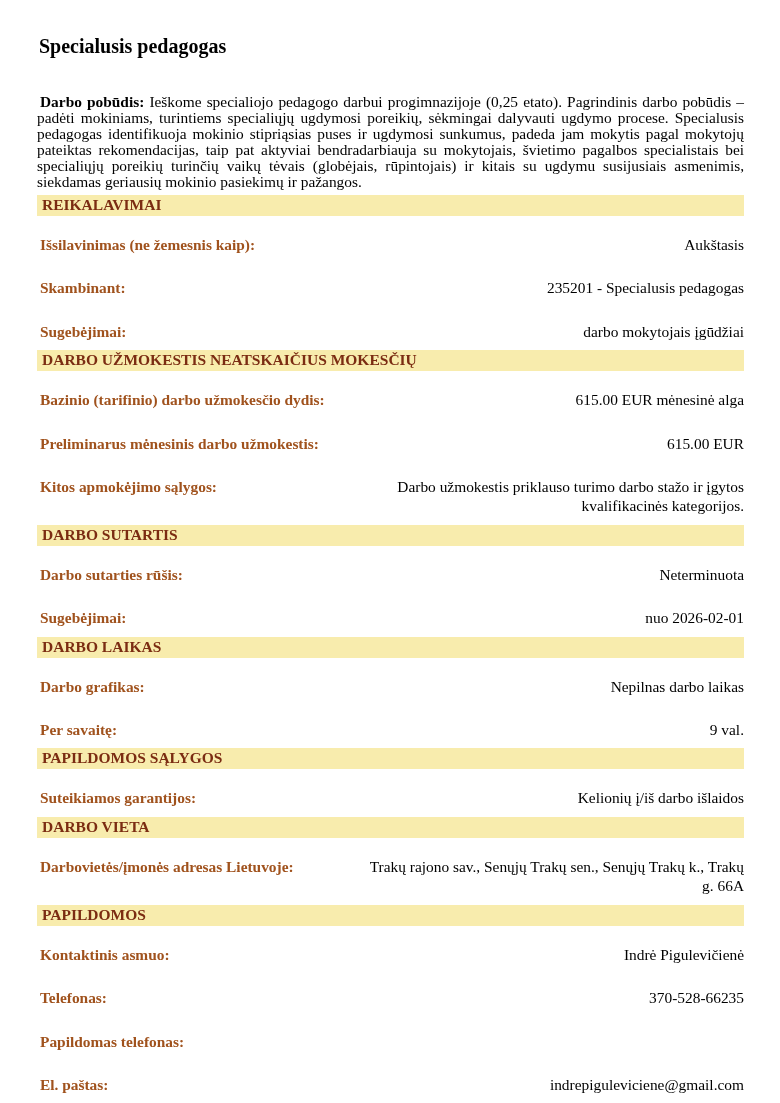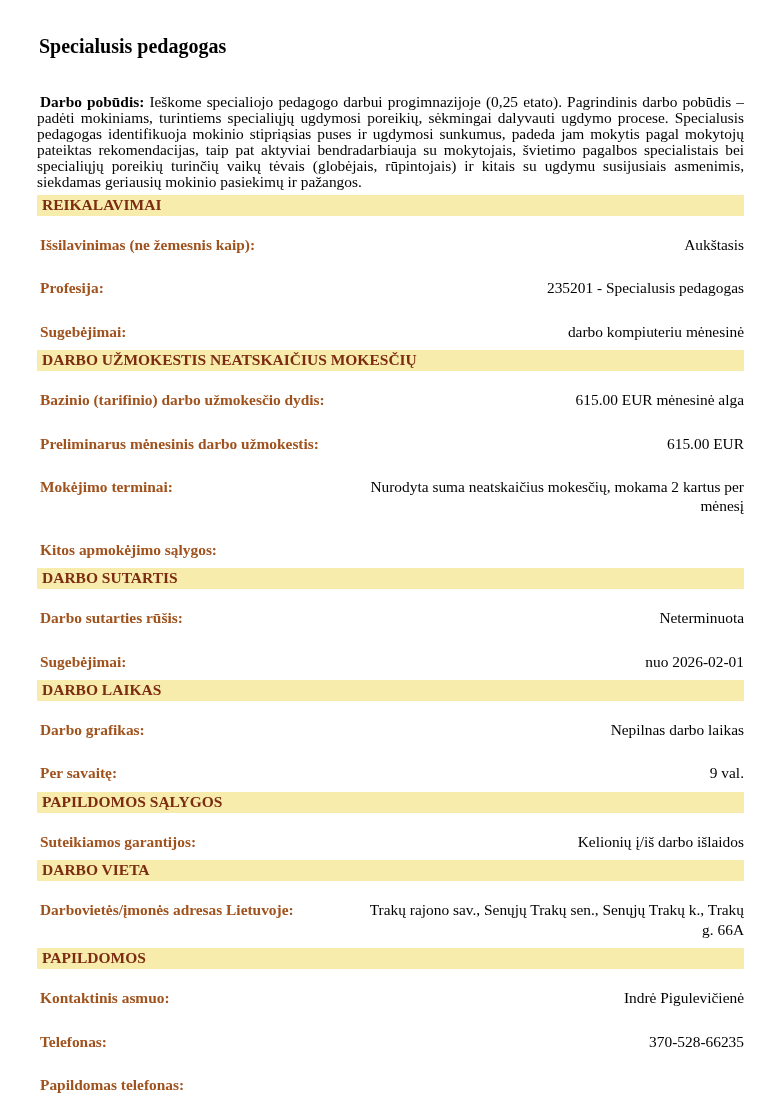--- a/index.html
+++ b/index.html
@@ -72,45 +72,42 @@
   <div class="sections">
 
     <div class="bar">
       <span>REIKALAVIMAI</span>
     </div>
     <div class="row">
       <div class="label">Išsilavinimas (ne žemesnis kaip):</div>
       <div class="value">Aukštasis</div>
     </div>
     <div class="row">
-      <div class="label">Profesija:</div>
+      <div class="label">Skambinant:</div>
       <div class="value">235201 - Specialusis pedagogas</div>
     </div>
     <div class="row">
       <div class="label">Sugebėjimai:</div>
-      <div class="value">darbo kompiuteriu mėnesinė</div>
+      <div class="value">darbo mokytojais įgūdžiai</div>
     </div>
 
     <div class="bar">
       <span>DARBO UŽMOKESTIS NEATSKAIČIUS MOKESČIŲ</span>
     </div>
     <div class="row">
       <div class="label">Bazinio (tarifinio) darbo užmokesčio dydis:</div>
       <div class="value">615.00 EUR mėnesinė alga</div>
     </div>
     <div class="row">
       <div class="label">Preliminarus mėnesinis darbo užmokestis:</div>
       <div class="value">615.00 EUR</div>
     </div>
     <div class="row">
-      <div class="label">Mokėjimo terminai:</div>
-      <div class="value">Nurodyta suma neatskaičius mokesčių, mokama 2 kartus per mėnesį</div>
-    </div>
-    <div class="row">
       <div class="label">Kitos apmokėjimo sąlygos:</div>
+      <div class="value">Darbo užmokestis priklauso turimo darbo stažo ir įgytos kvalifikacinės kategorijos.</div>
     </div>
 
     <div class="bar">
       <span>DARBO SUTARTIS</span>
     </div>
     <div class="row">
       <div class="label">Darbo sutarties rūšis:</div>
       <div class="value">Neterminuota</div>
     </div>
     <div class="row">
@@ -154,18 +151,22 @@
       <div class="value">Indrė Pigulevičienė</div>
     </div>
     <div class="row">
       <div class="label">Telefonas:</div>
       <div class="value">370-528-66235</div>
     </div>
     <div class="row">
       <div class="label">Papildomas telefonas:</div>
     </div>
     <div class="row">
+      <div class="label">El. paštas:</div>
+      <div class="value">indrepiguleviciene@gmail.com</div>
+    </div>
+    <div class="row">
       <div class="label">Pageidavimus pateikti:</div>
       <div class="value">El. paštu, Skambinant atsakingam asmeniui</div>
     </div>
 
   </div>
 </div>
 
 </body></html>

